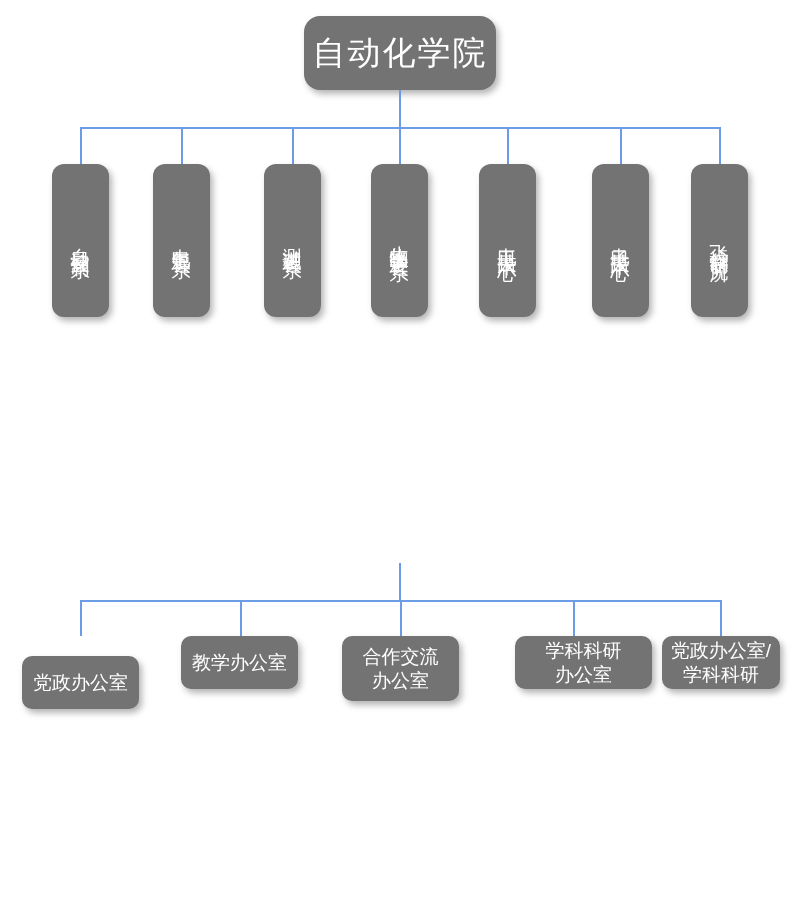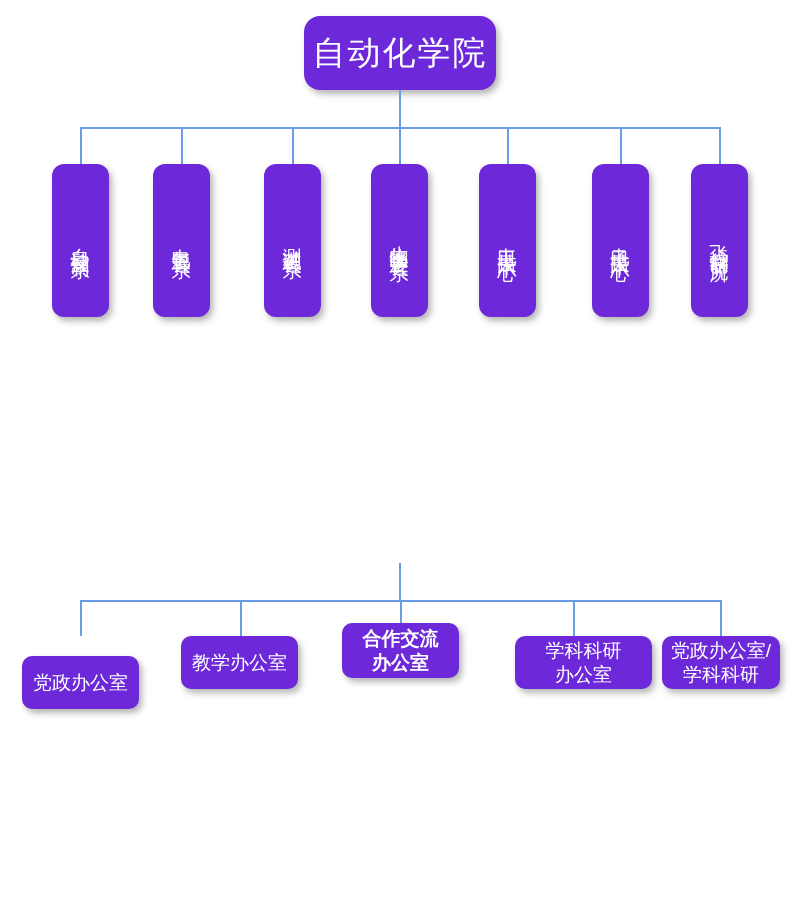--- a/index.html
+++ b/index.html
@@ -6,21 +6,21 @@
   .canvas {
     position: relative;
     width: 800px;
     height: 900px;
     background: #ffffff;
     font-family: "Liberation Sans", sans-serif;
     overflow: hidden;
   }
   .node {
     position: absolute;
-    background: #6d28d9;
+    background: #737373;
     color: #ffffff;
     display: flex;
     align-items: center;
     justify-content: center;
     box-shadow: 3px 4px 6px rgba(90, 90, 90, 0.45);
     box-sizing: border-box;
   }
   .root-node {
     border-radius: 16px;
     font-size: 33px;
@@ -102,21 +102,21 @@
       <span>党政办公室</span>
       <span></span>
     </div>
   </div>
   <div class="node h-node" style="left:181px; top:636px; width:117px; height:53px;">
     <div class="h-label">
       <span>教学办公室</span>
       <span></span>
     </div>
   </div>
-  <div class="node h-node" style="left:342px; top:623px; width:117px; height:55px;font-weight:bold;">
+  <div class="node h-node" style="left:342px; top:636px; width:117px; height:65px;">
     <div class="h-label">
       <span>合作交流</span>
       <span>办公室</span>
     </div>
   </div>
   <div class="node h-node" style="left:515px; top:636px; width:137px; height:53px;justify-content:center;">
     <div class="h-label">
       <span>学科科研</span>
       <span>办公室</span>
     </div>

